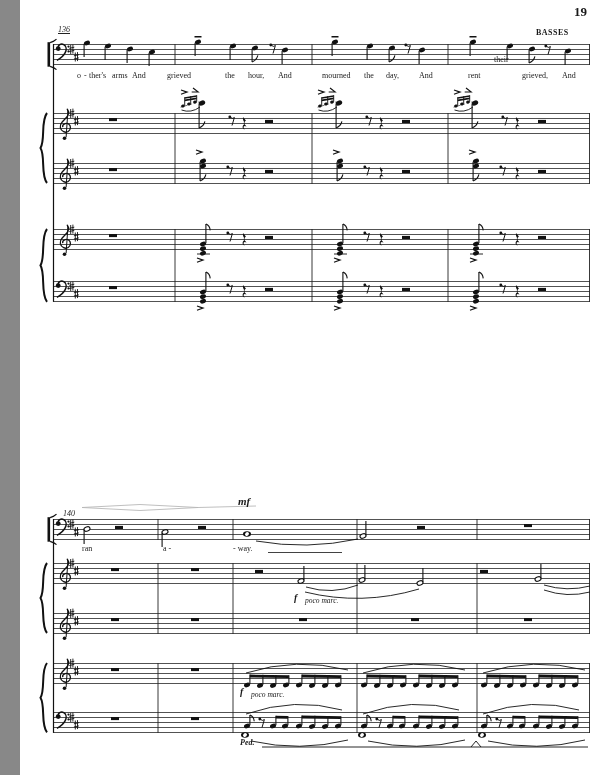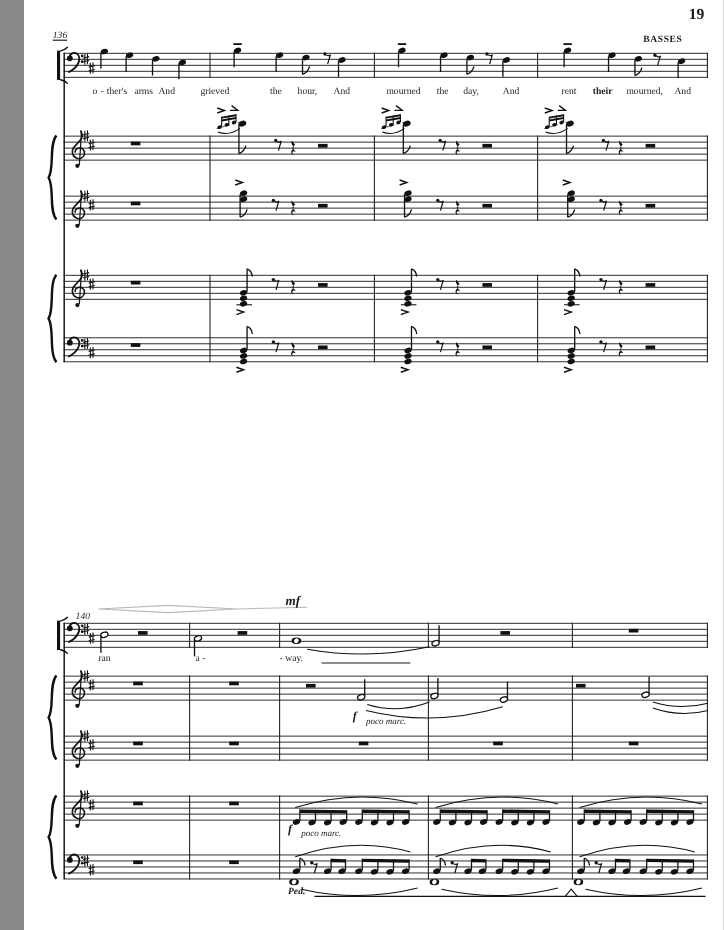--- a/index.html
+++ b/index.html
@@ -409,39 +409,39 @@
     <g stroke="#111" stroke-width="0.9" fill="none">
       <line x1="242" y1="747" x2="568" y2="747"></line>
       <path d="M451 747 L456 741 L461 747"></path>
     </g>
   </g>
 </svg>
 
 <span class="t pagenum" style="left:554px;top:5px;">19</span>
 <span class="t partlbl" style="left:516px;top:29px;">BASSES</span>
 
-<span class="t mnum" style="left:24px;top:26px;text-decoration:underline;">136</span>
+<span class="t mnum" style="left:38px;top:26px;text-decoration:underline;">136</span>
 <span class="t mnum" style="left:43px;top:510px;">140</span>
 
 <span class="t lyr" style="left:57px;top:72px;">o</span>
 <span class="t lyr" style="left:64px;top:72px;">-</span>
 <span class="t lyr" style="left:69px;top:72px;text-align:center;">ther's</span>
 <span class="t lyr" style="left:92px;top:72px;">arms</span>
 <span class="t lyr" style="left:112px;top:72px;">And</span>
 <span class="t lyr" style="left:147px;top:72px;">grieved</span>
 <span class="t lyr" style="left:205px;top:72px;">the</span>
 <span class="t lyr" style="left:228px;top:72px;">hour,</span>
 <span class="t lyr" style="left:258px;top:72px;">And</span>
 <span class="t lyr" style="left:302px;top:72px;">mourned</span>
 <span class="t lyr" style="left:344px;top:72px;">the</span>
 <span class="t lyr" style="left:366px;top:72px;">day,</span>
 <span class="t lyr" style="left:399px;top:72px;">And</span>
 <span class="t lyr" style="left:448px;top:72px;">rent</span>
-<span class="t lyr" style="left:474px;top:72px;font-weight:bold;">their</span>
-<span class="t lyr" style="left:502px;top:72px;">mourned,</span>
+<span class="t lyr" style="left:474px;top:56px;">their</span>
+<span class="t lyr" style="left:502px;top:72px;">grieved,</span>
 <span class="t lyr" style="left:542px;top:72px;">And</span>
 
 <span class="t lyr" style="left:62px;top:545px;">ran</span>
 <span class="t lyr" style="left:143px;top:545px;">a -</span>
 <span class="t lyr" style="left:213px;top:545px;">- way.</span>
 
 <span class="t dyn-mf" style="left:218px;top:496px;">mf</span>
 <span class="t dyn-f" style="left:274px;top:593px;">f</span>
 <span class="t expr" style="left:285px;top:597px;">poco marc.</span>
 <span class="t dyn-f" style="left:220px;top:687px;">f</span>

